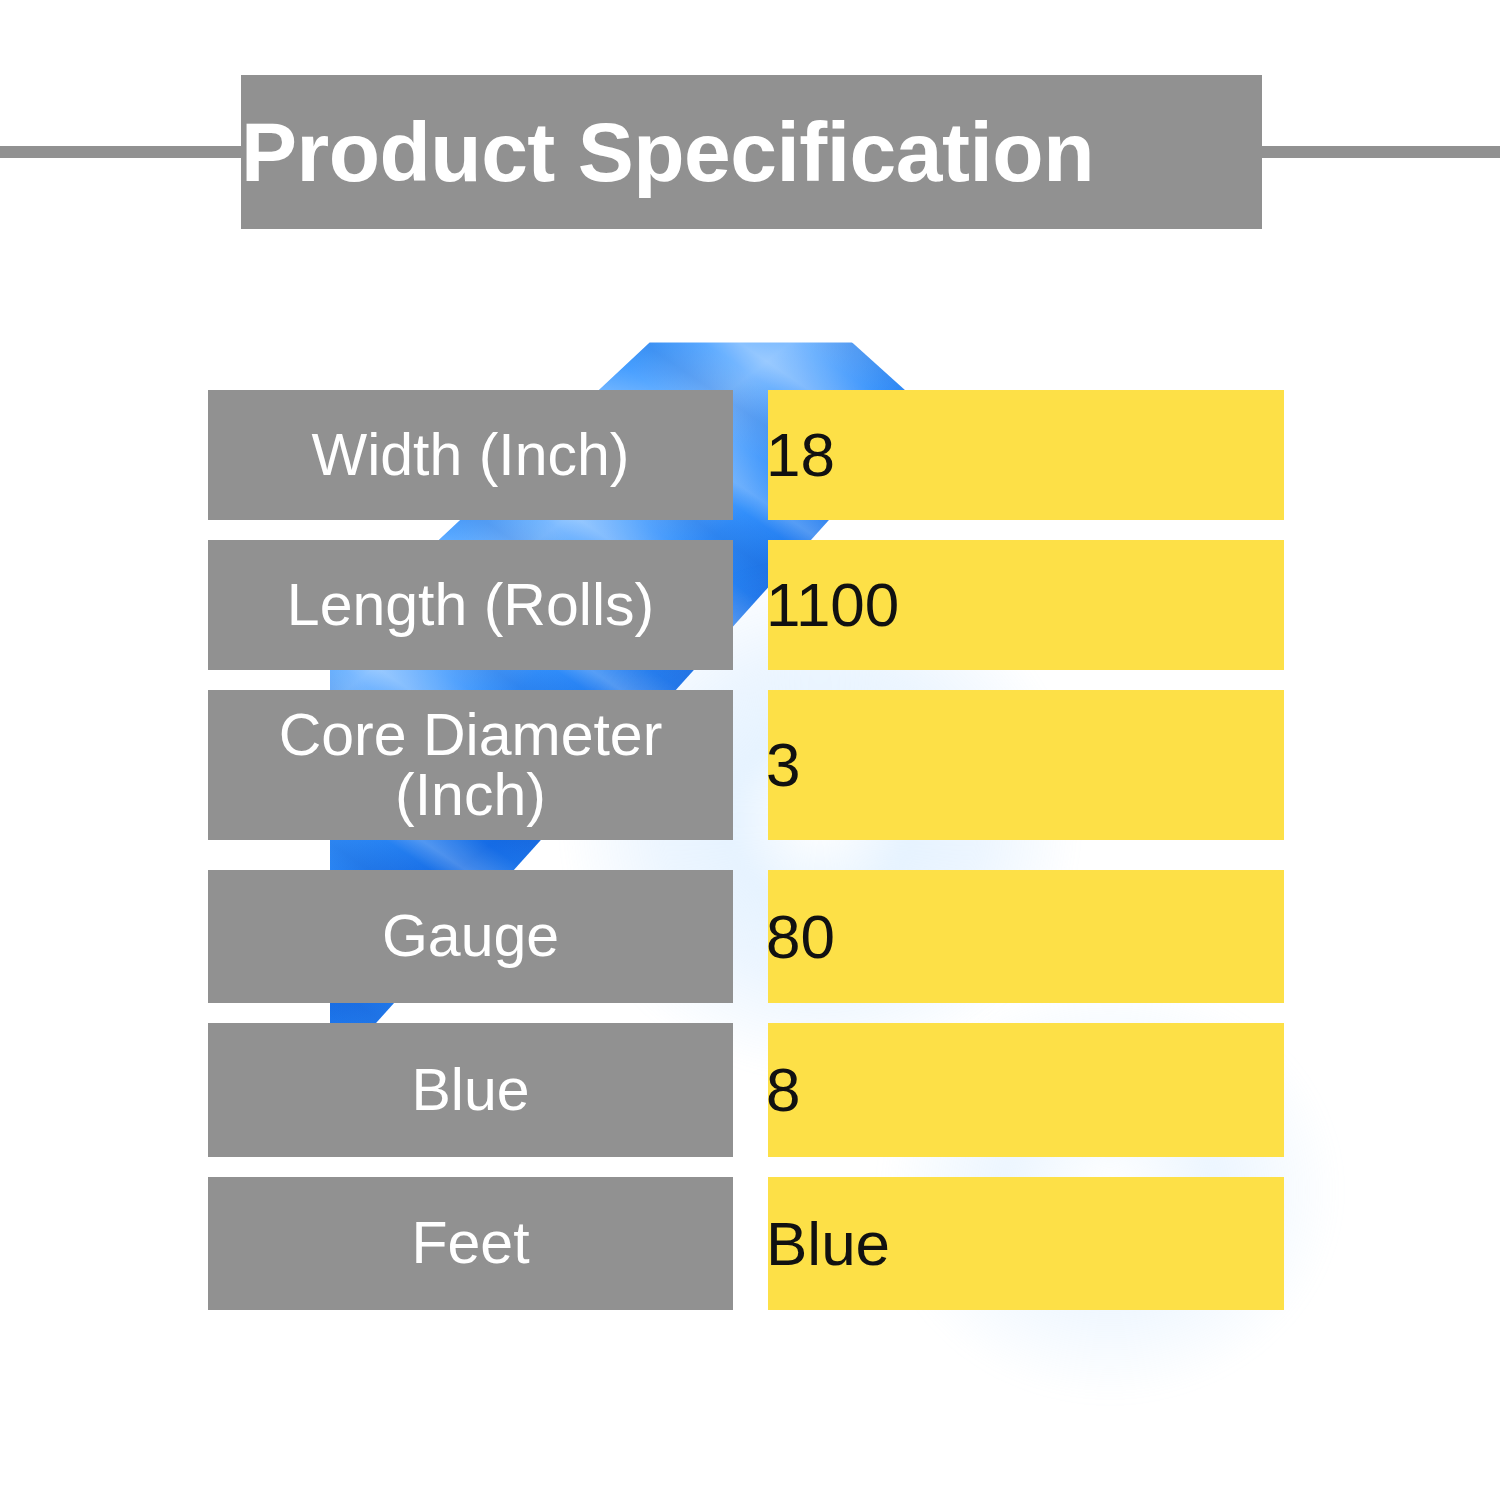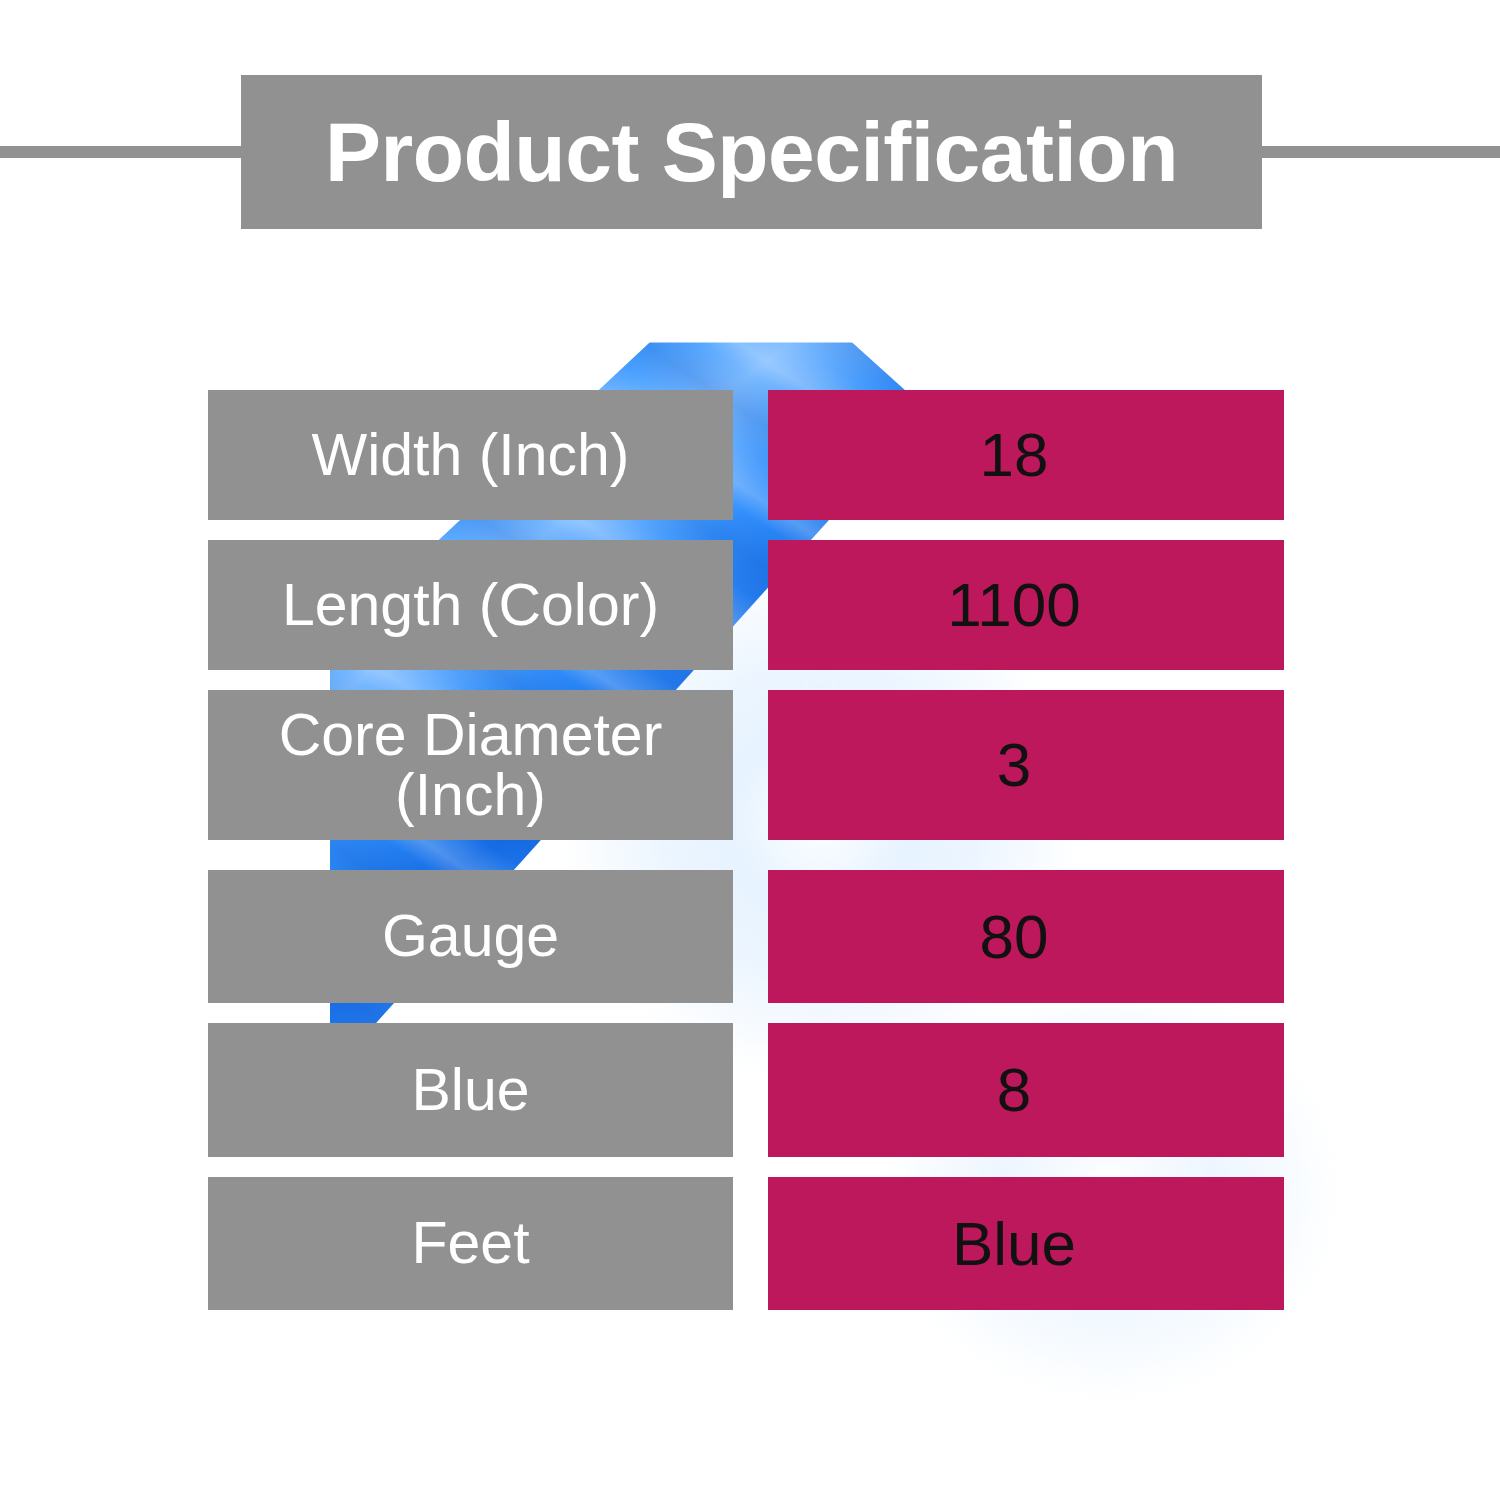--- a/index.html
+++ b/index.html
@@ -125,21 +125,21 @@
 
   .title-banner {
     position: absolute;
     left: 241px;
     top: 75px;
     width: 1021px;
     height: 154px;
     background: #919191;
     display: flex;
     align-items: center;
-    justify-content: center;
+    justify-content: flex-start;
   }
   .title-text {
     color: #ffffff;
     font-size: 84px;
     font-weight: 700;
     letter-spacing: -0.5px;
     line-height: 1;
     white-space: nowrap;
     font-family: "Liberation Sans", sans-serif;
   }
@@ -178,24 +178,23 @@
     text-align: center;
     white-space: pre-line;
     font-family: "Liberation Sans", sans-serif;
   }
   .cell-value {
     position: absolute;
     left: 768px;
     width: 516px;
     top: 0;
     height: 100%;
-    background: #be185d;
+    background: #fde047;
     display: flex;
     align-items: center;
-    justify-content: center;
     box-sizing: border-box;
     padding: 0 10px;
   }
   .cell-value-text {
     color: #111111;
     font-size: 62px;
     font-weight: 400;
     line-height: 1;
     text-align: center;
     font-family: "Liberation Sans", sans-serif;
@@ -238,21 +237,21 @@
       <div class="cell-label">
         <span class="cell-label-text">Width (Inch)</span>
       </div>
       <div class="cell-value">
         <span class="cell-value-text">18</span>
       </div>
     </div>
 
     <div class="spec-row" style="top:540px; height:130px;">
       <div class="cell-label">
-        <span class="cell-label-text">Length (Color)</span>
+        <span class="cell-label-text">Length (Rolls)</span>
       </div>
       <div class="cell-value">
         <span class="cell-value-text">1100</span>
       </div>
     </div>
 
     <div class="spec-row" style="top:690px; height:150px;">
       <div class="cell-label">
         <span class="cell-label-text">Core Diameter
 (Inch)</span>

